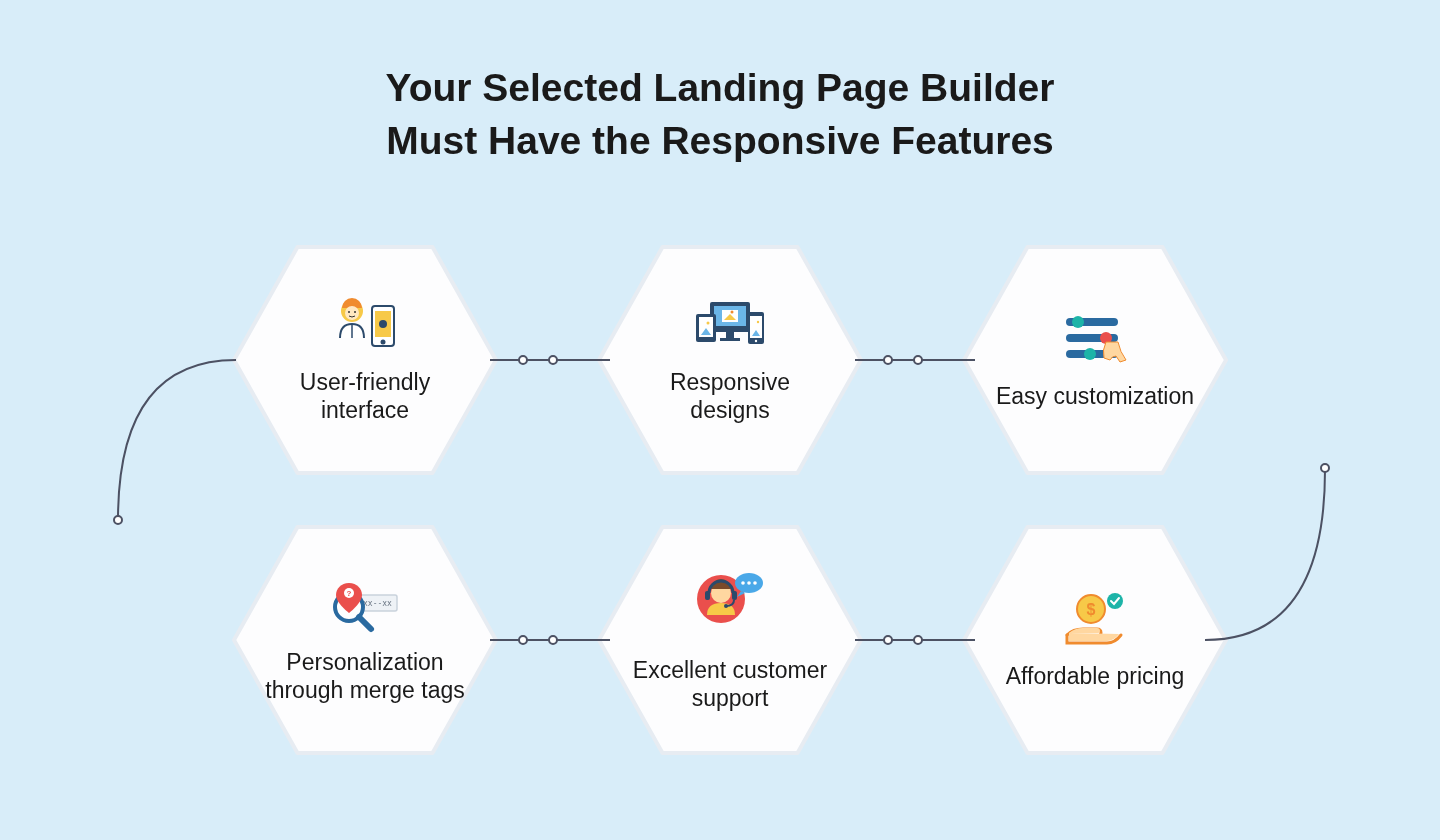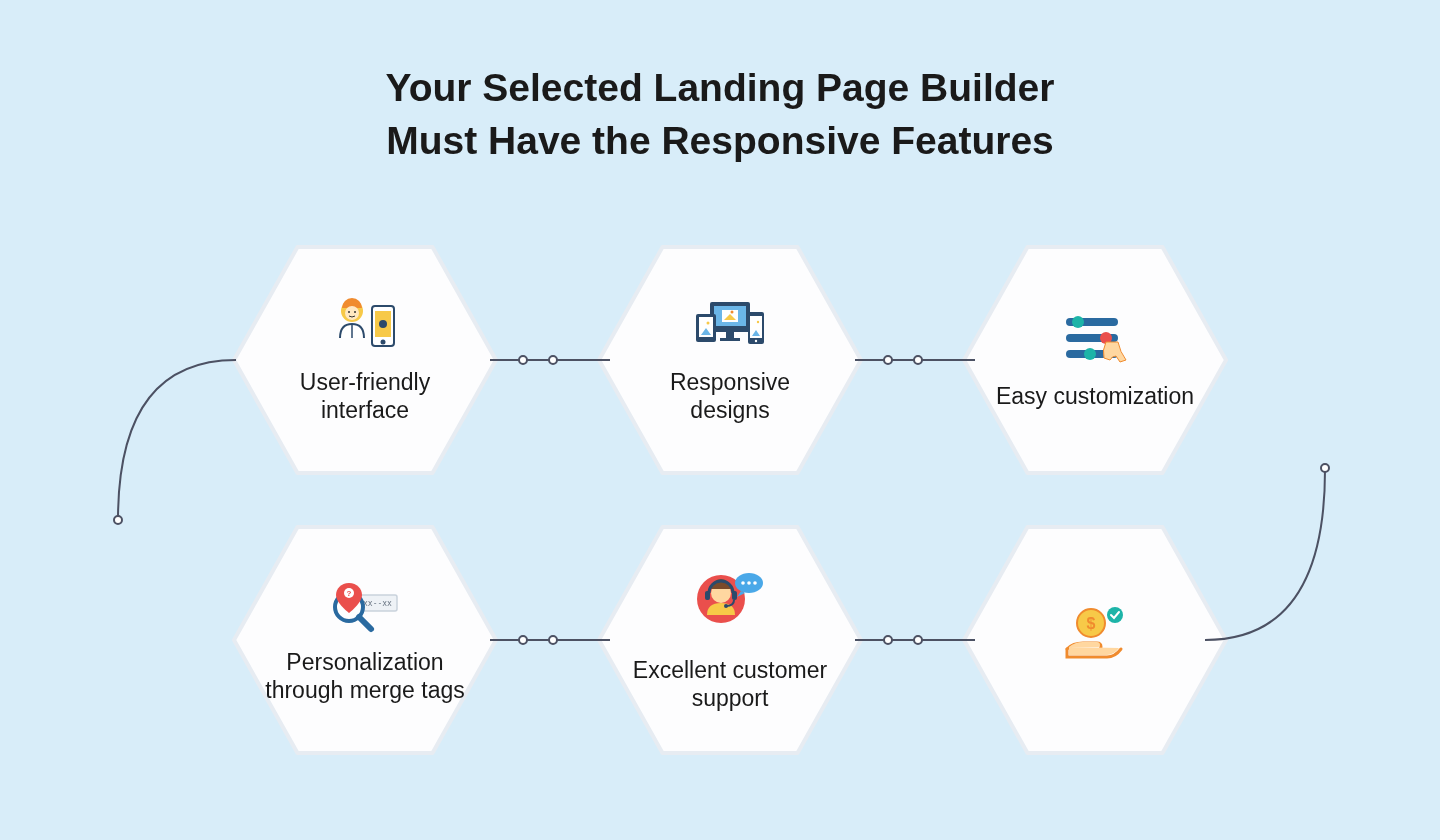--- a/index.html
+++ b/index.html
@@ -211,15 +211,16 @@
       <svg width="76" height="60" viewBox="0 0 76 60">
         <circle cx="34" cy="18" r="14" fill="#f7c948" stroke="#f08b2e" stroke-width="2"></circle>
         <text x="34" y="24" font-size="16" font-weight="bold" fill="#f08b2e" text-anchor="middle">$</text>
         <circle cx="58" cy="10" r="8" fill="#1db4a8"></circle>
         <path d="M 54 10 l 3 3 l 5 -6" stroke="#fff" stroke-width="2" fill="none" stroke-linecap="round"></path>
         <path d="M 10 44 q 6 -6 16 -6 l 14 0 q 4 0 4 4 q 0 3 -4 3 l -10 0" fill="none" stroke="#f08b2e" stroke-width="3" stroke-linecap="round"></path>
         <path d="M 10 44 l 0 8 l 40 0 q 8 0 14 -8" fill="none" stroke="#f08b2e" stroke-width="3" stroke-linecap="round"></path>
         <path d="M 12 42 q 6 -5 14 -5 l 14 0 q 3 0 3 3 q 0 2 -3 2 l -10 0 M 12 42 l 0 8 l 38 0 q 7 0 12 -7" fill="#ffd7a0"></path>
       </svg>
     </div>
+    <div class="label">Affordable pricing</div>
   </div>
 
 </div>
 
 </body></html>

